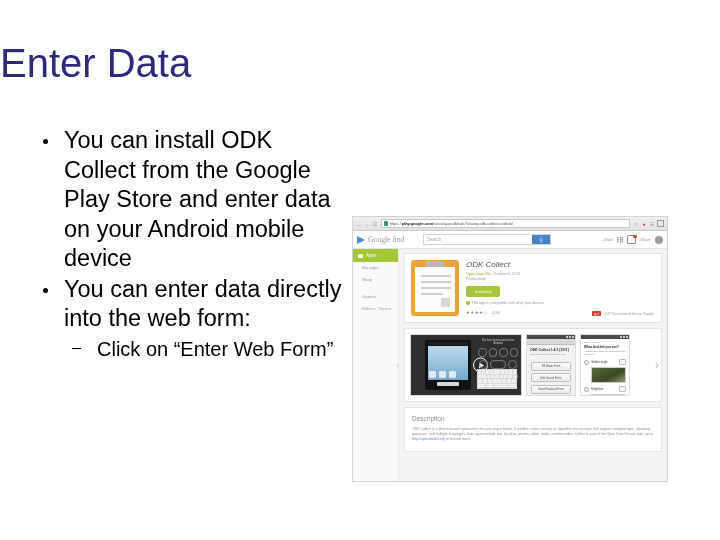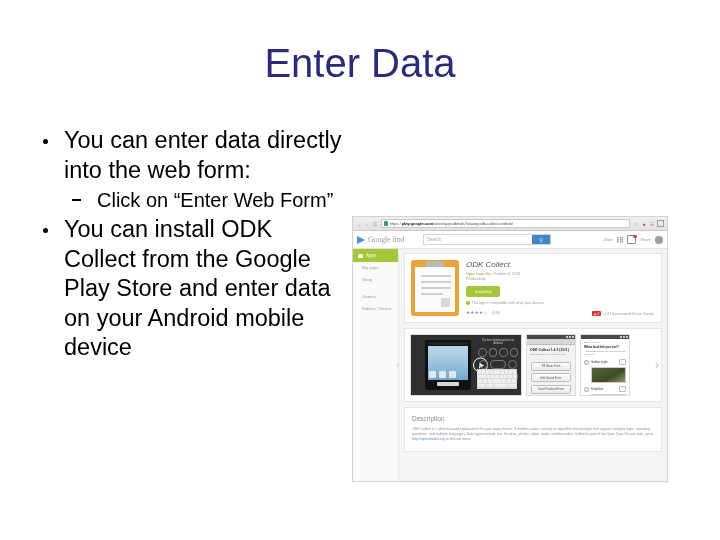--- a/index.html
+++ b/index.html
@@ -19,21 +19,20 @@
     inset: 0;
     background: #ffffff;
   }
 
   
   .slide-title {
     position: absolute;
     left: 0;
     top: 40px;
     width: 720px;
-    text-align: center;
     font-size: 40px;
     color: #2b2b7a;
     font-weight: 400;
     letter-spacing: 0px;
     line-height: 46px;
   }
 
   
   .body-block {
     position: absolute;
@@ -345,31 +344,31 @@
 <body>
 
 <div class="slide">
 
   <div class="slide-title">Enter Data</div>
 
   <div class="body-block">
     <ul class="lvl1">
       <li class="b1">
         <span class="dot"></span>
+        <span>You can install ODK Collect from the Google Play Store and enter data on your Android mobile device</span>
+      </li>
+      <li class="b1">
+        <span class="dot"></span>
         <span>You can enter data directly into the web form:</span>
         <ul class="lvl2">
           <li class="b2">
             <span class="dash"></span>
             <span>Click on “Enter Web Form”</span>
           </li>
         </ul>
-      </li>
-      <li class="b1">
-        <span class="dot"></span>
-        <span>You can install ODK Collect from the Google Play Store and enter data on your Android mobile device</span>
       </li>
     </ul>
   </div>
 
   <div class="shot">
 
     <div class="chrome">
       <span class="nav-ico">←</span>
       <span class="nav-ico">→</span>
       <span class="nav-ico">C</span>

